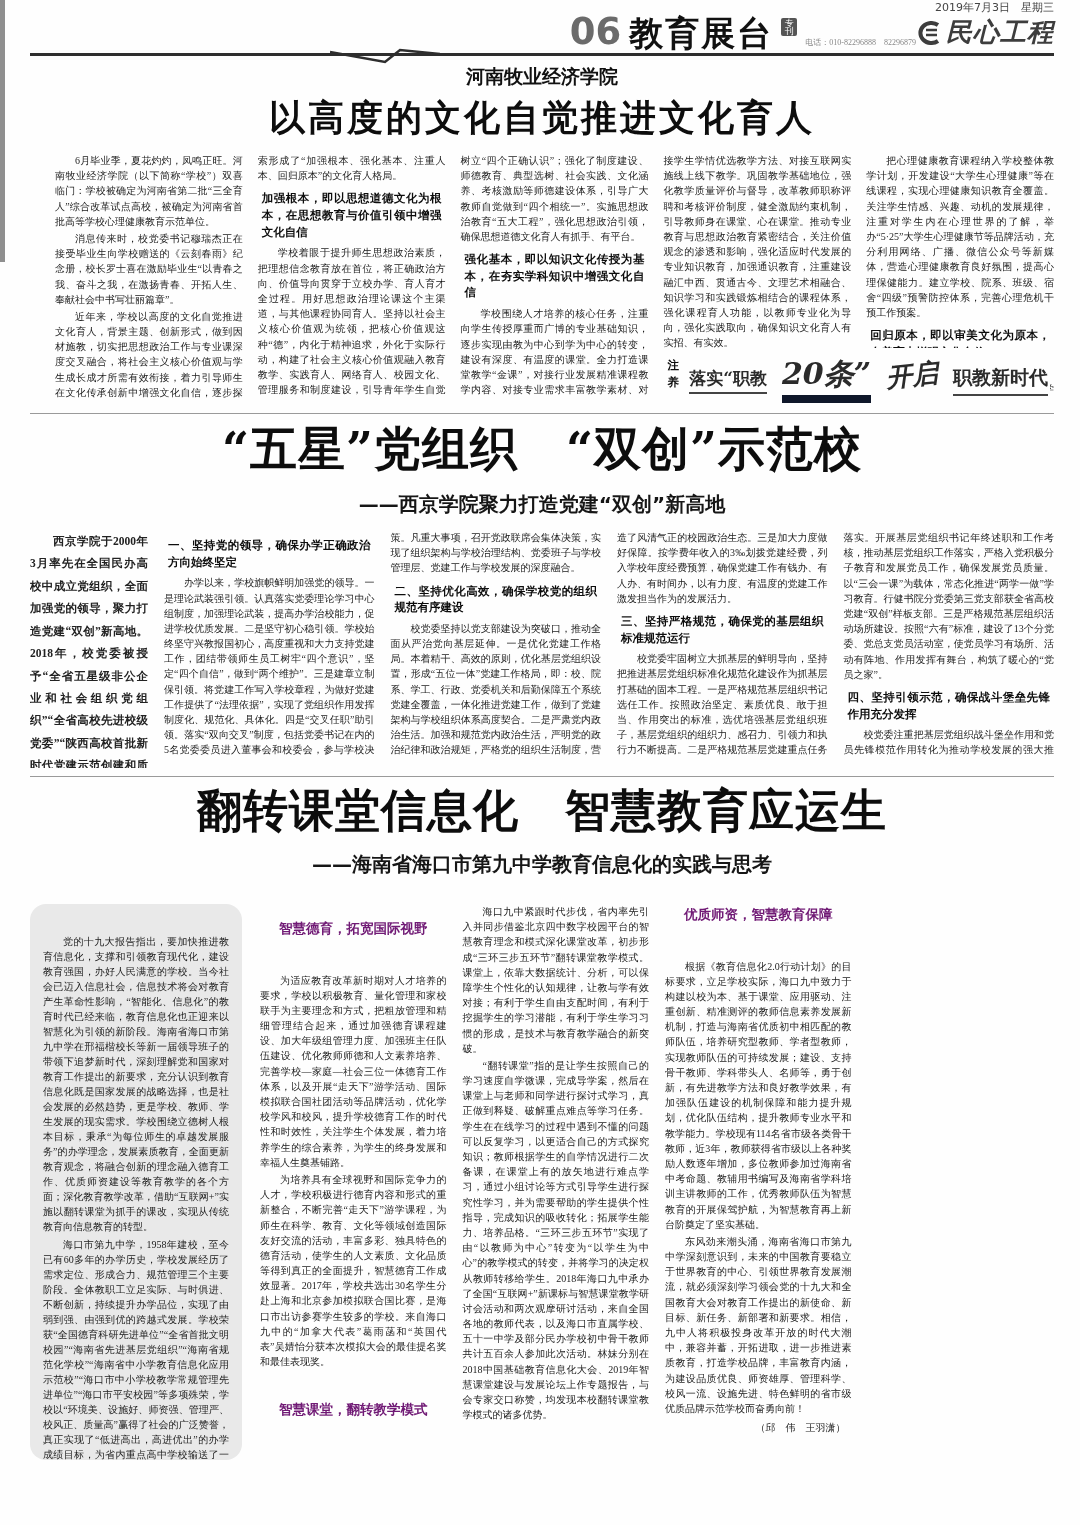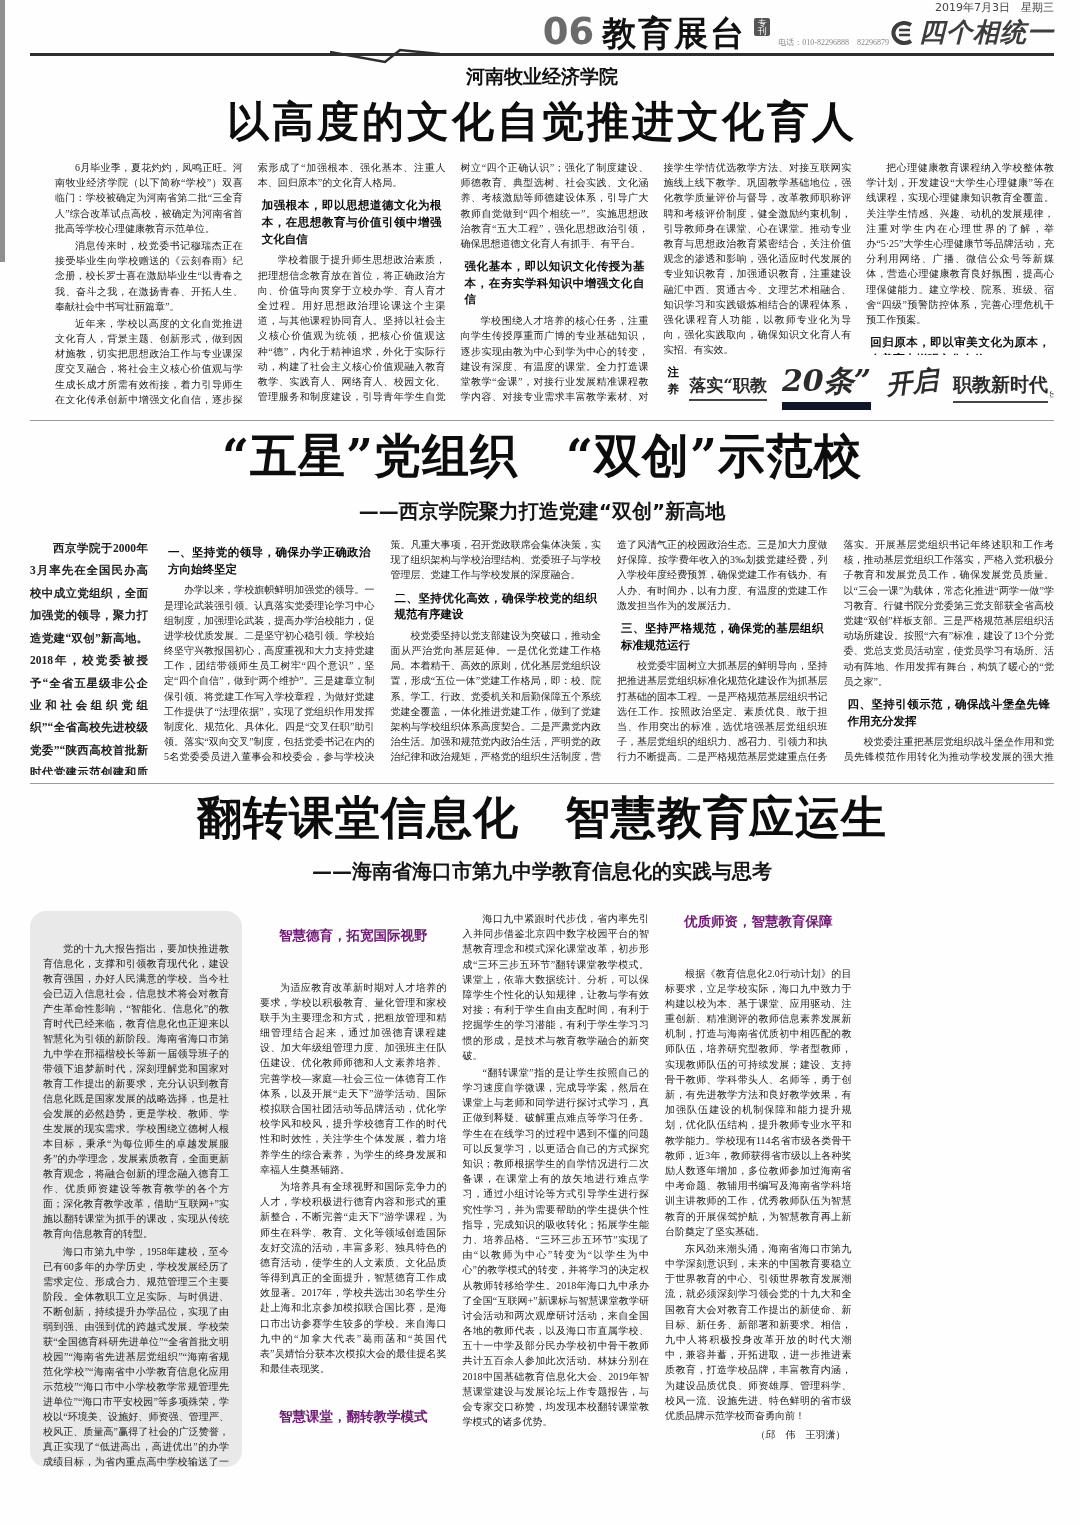--- a/index.html
+++ b/index.html
@@ -23,21 +23,21 @@
   .brand-name{font-size:26px;font-weight:900;color:#3d3d3d;font-style:italic;
     font-family:"DejaVu Serif","Liberation Serif",serif;letter-spacing:1px;}
   .header-rule{position:relative;border-top:3px solid #2e2e2e;margin-top:3px;}
   .flourish{position:absolute;left:300px;top:-8px;}
 
   
   .kicker{text-align:center;font-size:19px;font-weight:bold;margin-top:8px;
     font-family:"DejaVu Sans","Liberation Sans",sans-serif;color:#111;}
   h1{margin:4px 0 0 0;text-align:center;font-weight:900;color:#0d0d0d;
     font-family:"DejaVu Serif","Liberation Serif",serif;}
-  .h1-a{font-size:42px;letter-spacing:3px;}
+  .h1-a{font-size:36px;letter-spacing:3px;}
   .h1-b{font-size:47px;letter-spacing:1px;}
   .h1-c{font-size:45px;letter-spacing:1px;}
   .subtitle{text-align:center;font-size:20px;font-weight:bold;margin-top:10px;color:#161616;
     font-family:"DejaVu Sans","Liberation Sans",sans-serif;}
   .cols{text-align:justify;font-size:10px;line-height:1.52;column-fill:auto;}
   .cols p{margin:0 0 2px 0;text-indent:2em;}
   .sec{font-family:"DejaVu Sans","Liberation Sans",sans-serif;font-weight:bold;
     font-size:11.5px;line-height:1.45;margin:7px 4px 5px 4px;color:#0d0d0d;}
   .byline{text-align:right;text-indent:0 !important;margin-top:4px !important;padding-right:6px;}
   .divider{border:none;border-top:1px solid #9a9a9a;margin:8px 0 4px 0;}
@@ -83,21 +83,21 @@
       <span class="phone">电话：010-82296888　82296879</span>
     </div>
     <div class="mh-right">
       <div class="date-line">2019年7月3日　星期三</div>
       <div class="brand">
         <svg class="brand-mark" viewBox="0 0 26 24">
           <path d="M22,4 A11,10 0 1,0 22,20" fill="none" stroke="#3d3d3d" stroke-width="4"></path>
           <line x1="10" y1="9" x2="21" y2="9" stroke="#3d3d3d" stroke-width="2.5"></line>
           <line x1="10" y1="14" x2="21" y2="14" stroke="#3d3d3d" stroke-width="2.5"></line>
         </svg>
-        <span class="brand-name">四个相统一</span>
+        <span class="brand-name">民心工程</span>
       </div>
     </div>
   </div>
   <div class="header-rule">
     <svg class="flourish" width="110" height="18" viewBox="0 0 110 18">
       <polyline points="0,4 55,14 70,2 110,6" fill="none" stroke="#2e2e2e" stroke-width="2.5"></polyline>
     </svg>
   </div>
 
   <section>

